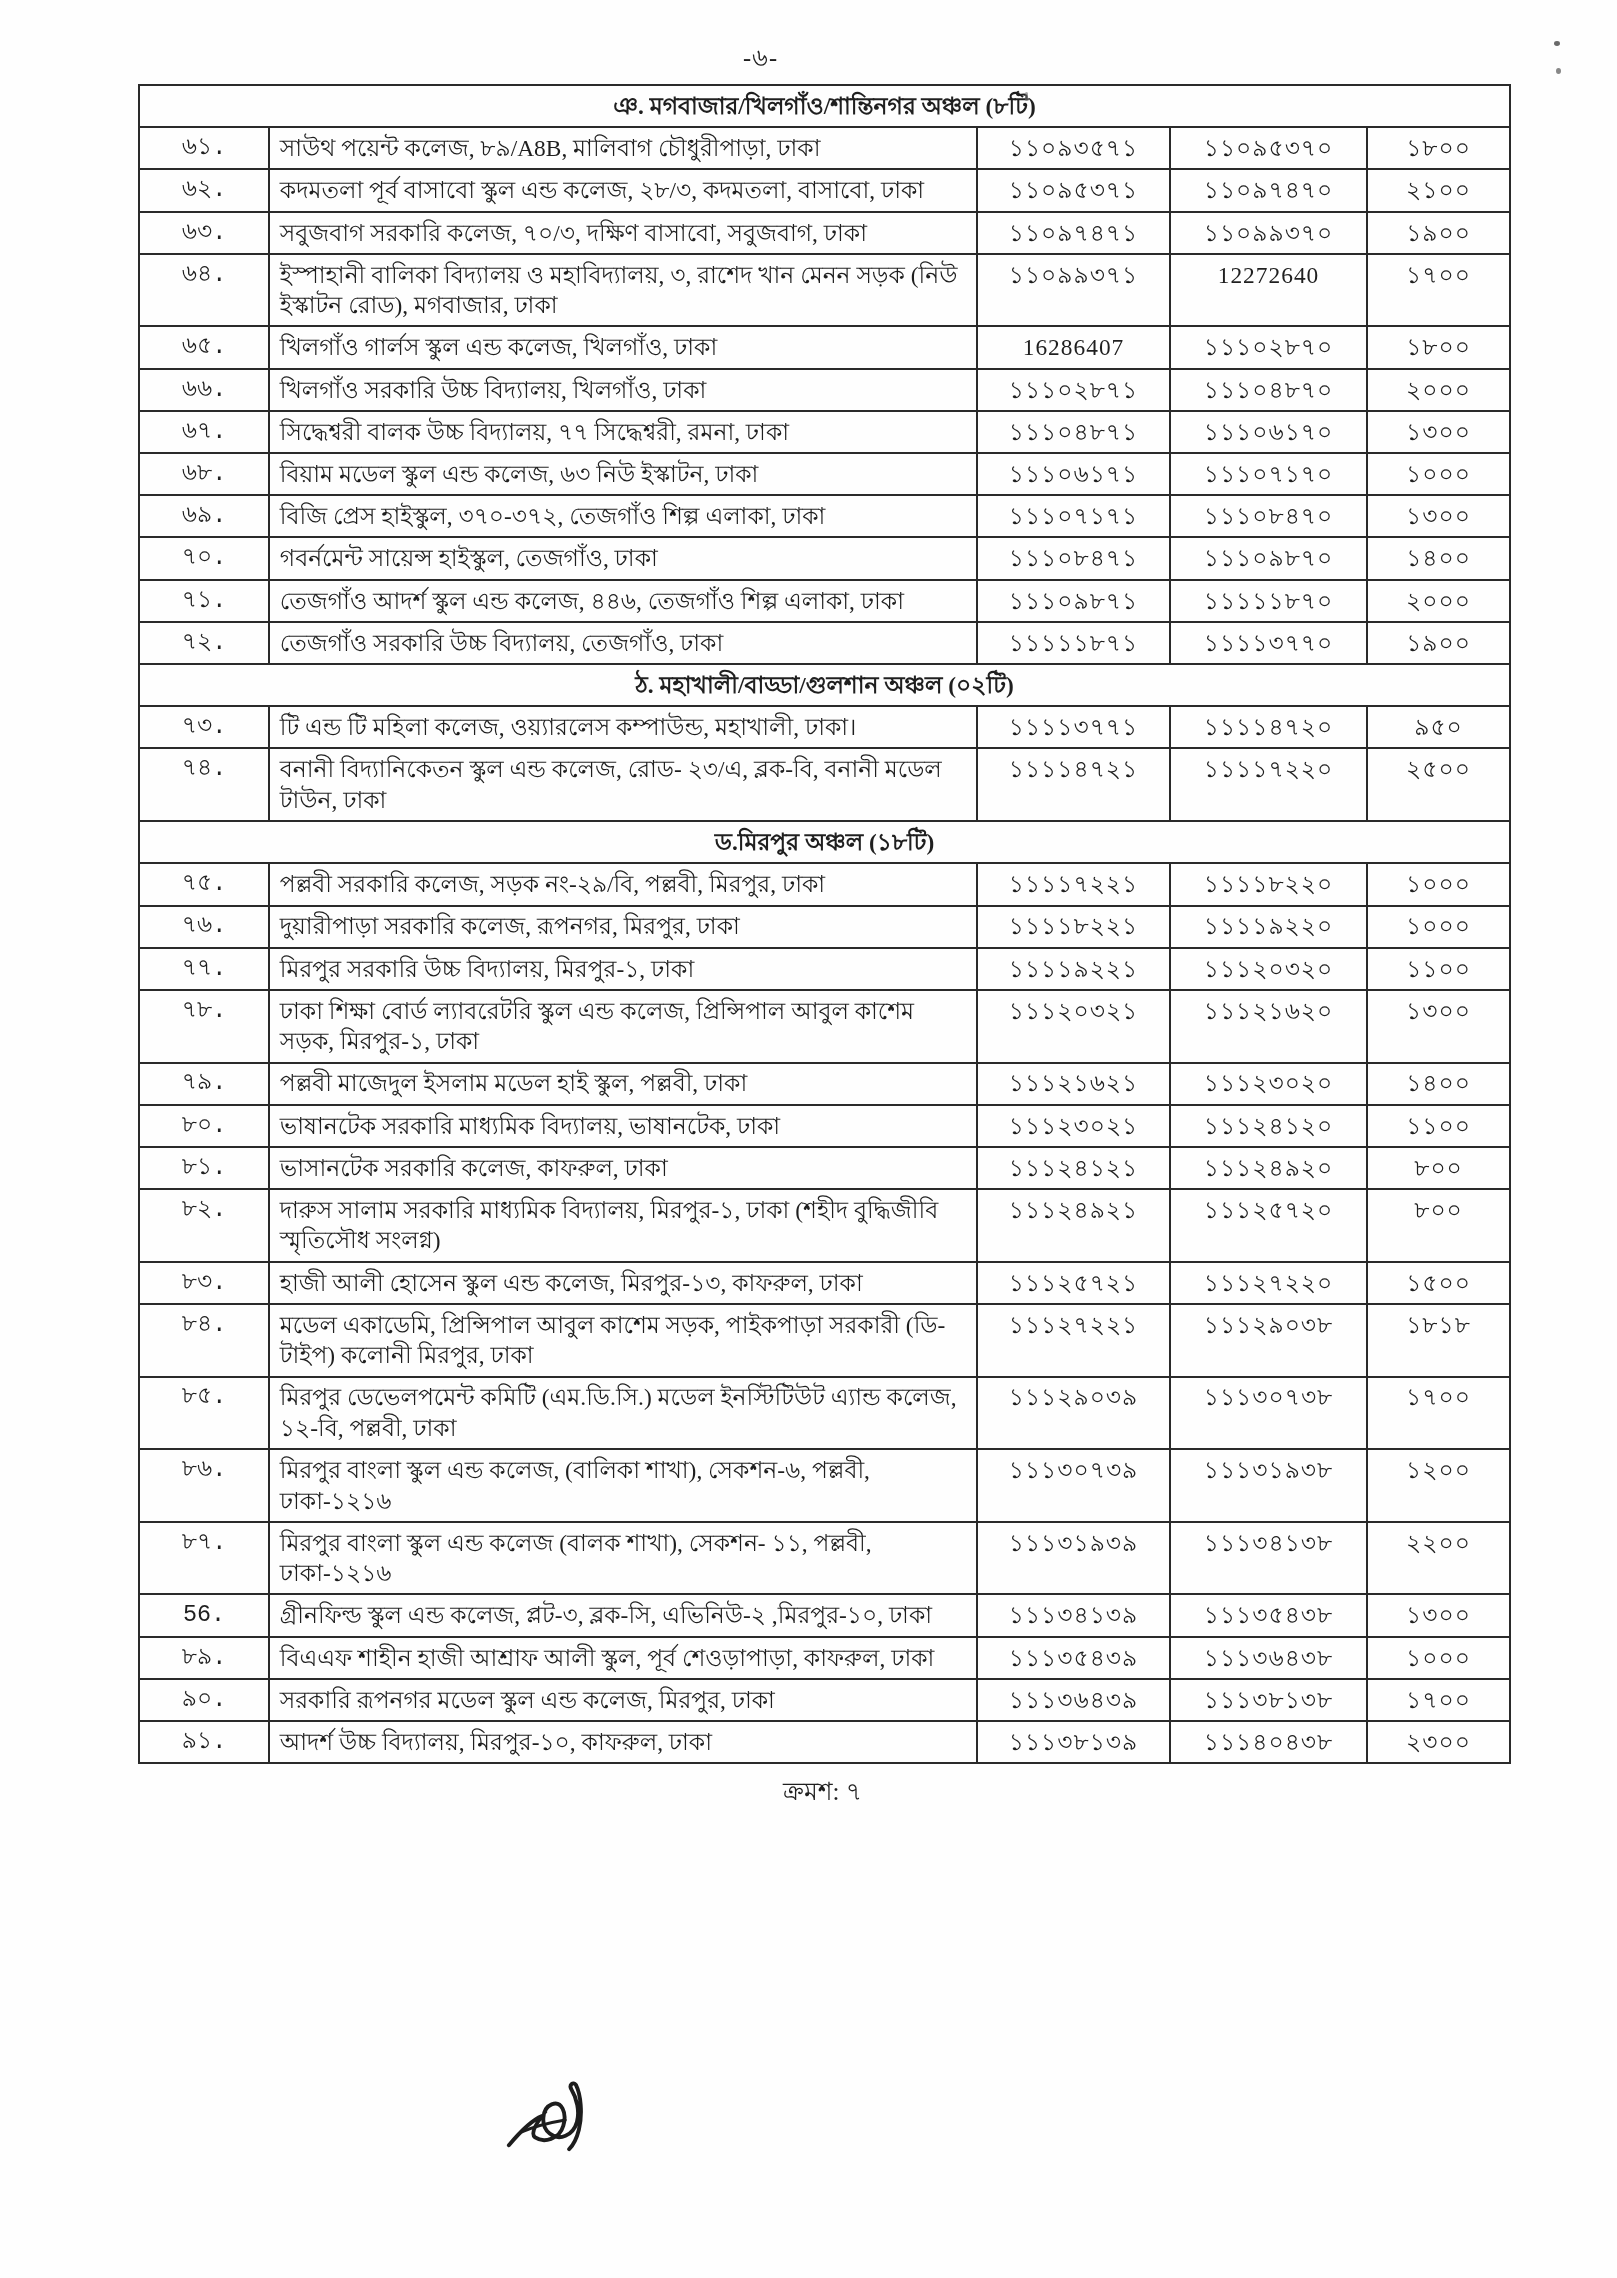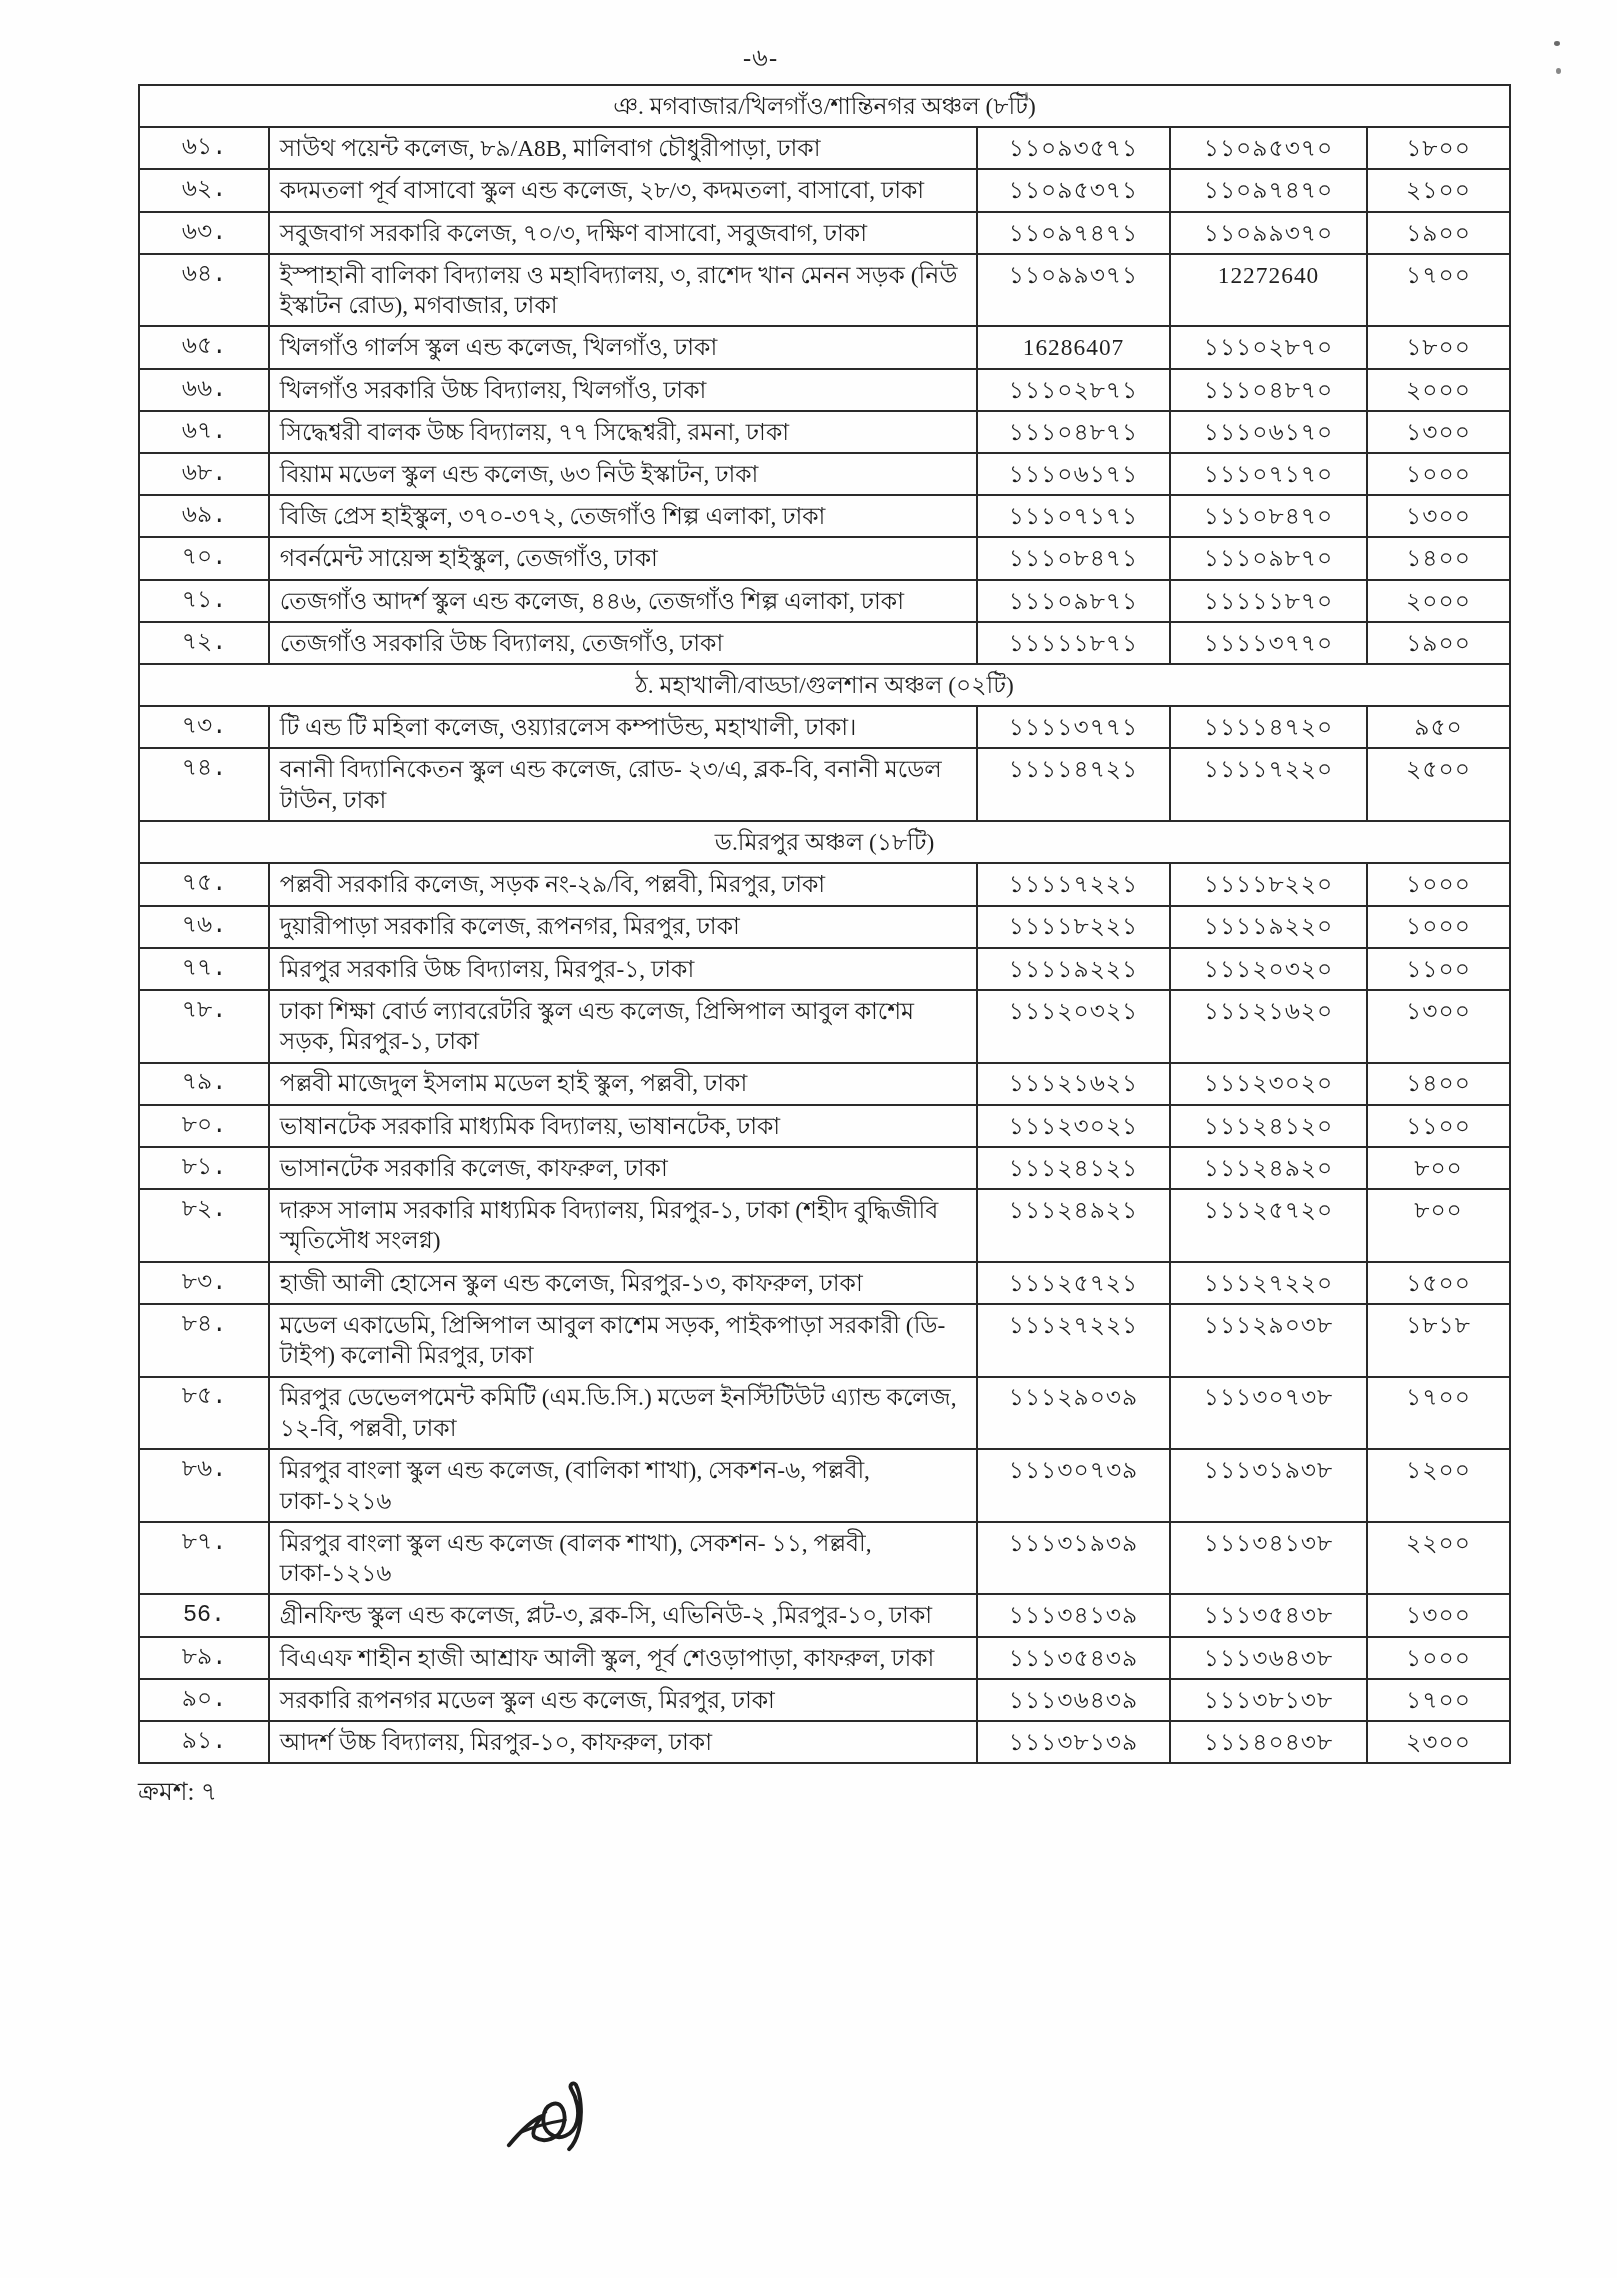--- a/index.html
+++ b/index.html
@@ -39,42 +39,42 @@
   }
   table.roll-table td {
     border: 2px solid #2a2a2a;
     padding: 4.9px 9.8px;
     vertical-align: top;
     font-size: 23.4px;
     line-height: 1.3;
   }
   td.section-header {
     text-align: center;
-    font-weight: normal;
+    font-weight: bold;
     font-size: 25px;
     padding: 3.9px 7.8px;
     margin-top: 8px;
   }
   td.c-serial {
     text-align: center;
     white-space: nowrap;
     font-family: Liberation Mono, monospace;
   }
   td.c-name {
     text-align: left;
     padding-left: 13.7px;
     font-size: 24.4px;
     border-radius: 9px;
   }
   td.c-start, td.c-end, td.c-count {
     text-align: center;
     letter-spacing: 1px;
   }
   .continuation {
-    text-align: left;
+    text-align: center;
     font-size: 25px;
     margin-top: 7.8px;
     padding-right: 2px;
   }
   .signature {
     position: absolute;
     left: 503px;
     top: 2075px;
   }
   .speck {

